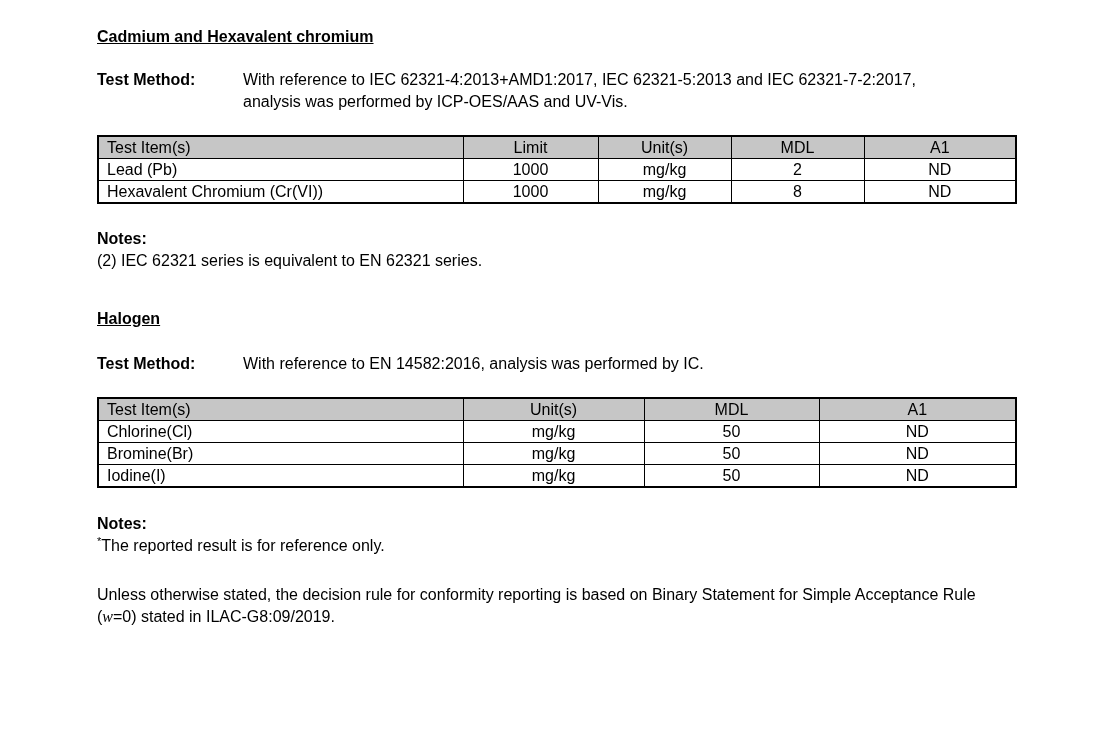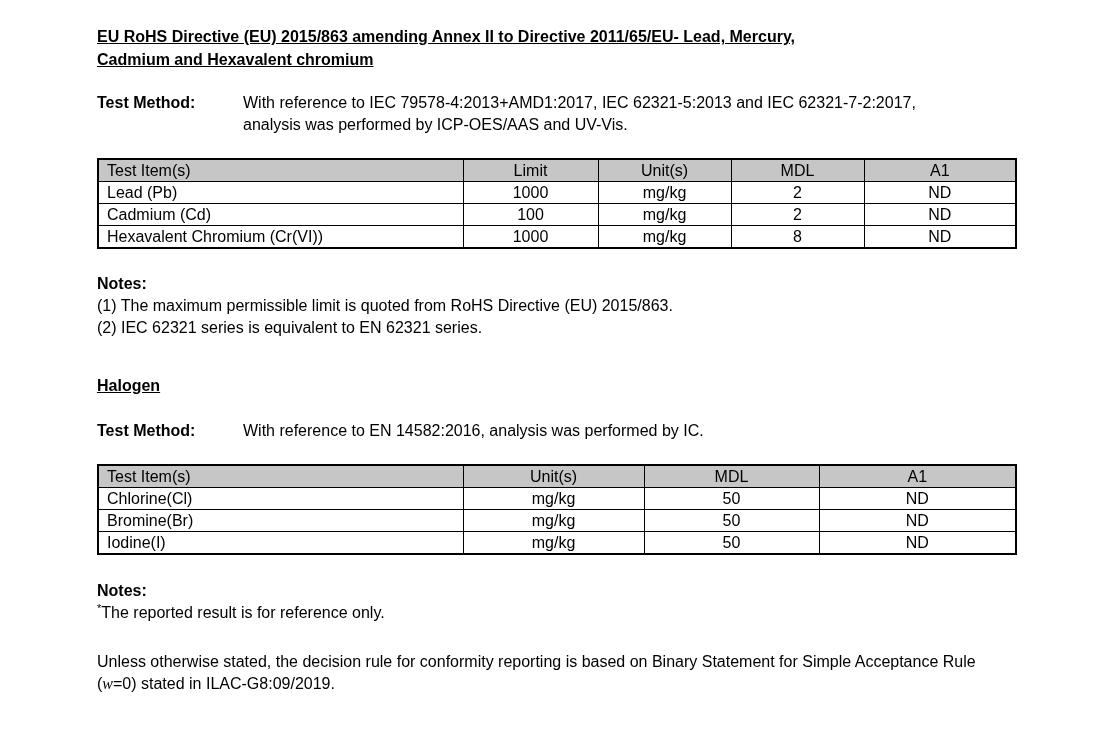--- a/index.html
+++ b/index.html
@@ -78,27 +78,26 @@
   .footer-para { margin-top: 27px; max-width: 912px; }
   .footer-para i { font-family: "Liberation Serif", serif; font-style: italic; }
 </style>
 </head>
 <body>
 
 <div class="page">
   <div class="content">
 
     <div class="doc-title">
-      <span class="title-line">EU RoHS Directive (EU) 2015/863 amending Annex II to Directive 2011/65/EU- Lead, Mercury,</span>
       <span class="title-line">Cadmium and Hexavalent chromium</span>
     </div>
 
     <div class="method-row first">
       <div class="method-label">Test Method:</div>
-      <div class="method-text">With reference to IEC 79578-4:2013+AMD1:2017, IEC 62321-5:2013 and IEC 62321-7-2:2017, analysis was performed by ICP-OES/AAS and UV-Vis.</div>
+      <div class="method-text">With reference to IEC 62321-4:2013+AMD1:2017, IEC 62321-5:2013 and IEC 62321-7-2:2017, analysis was performed by ICP-OES/AAS and UV-Vis.</div>
     </div>
 
     <table class="results-table t1">
       <colgroup>
         <col style="width:365px">
           <col style="width:135px">
           <col style="width:133px">
           <col style="width:133px">
           <col style="width:152px">
       </colgroup>
@@ -113,40 +112,32 @@
         </thead>
       <tbody>
           <tr>
             <td class="left">Lead (Pb)</td>
             <td>1000</td>
             <td>mg/kg</td>
             <td>2</td>
             <td>ND</td>
           </tr>
           <tr>
-            <td class="left">Cadmium (Cd)</td>
-            <td>100</td>
-            <td>mg/kg</td>
-            <td>2</td>
-            <td>ND</td>
-          </tr>
-          <tr>
             <td class="left">Hexavalent Chromium (Cr(VI))</td>
             <td>1000</td>
             <td>mg/kg</td>
             <td>8</td>
             <td>ND</td>
           </tr>
         </tbody>
     </table>
 
     <div class="notes-block">
       <div class="notes-label">Notes:</div>
       <div>
-          <div class="note-line">(1) The maximum permissible limit is quoted from RoHS Directive (EU) 2015/863.</div>
           <div class="note-line">(2) IEC 62321 series is equivalent to EN 62321 series.</div>
         </div>
     </div>
 
     <div>
       <span class="sub-heading">Halogen</span>
     </div>
 
     <div class="method-row second">
       <div class="method-label">Test Method:</div>

